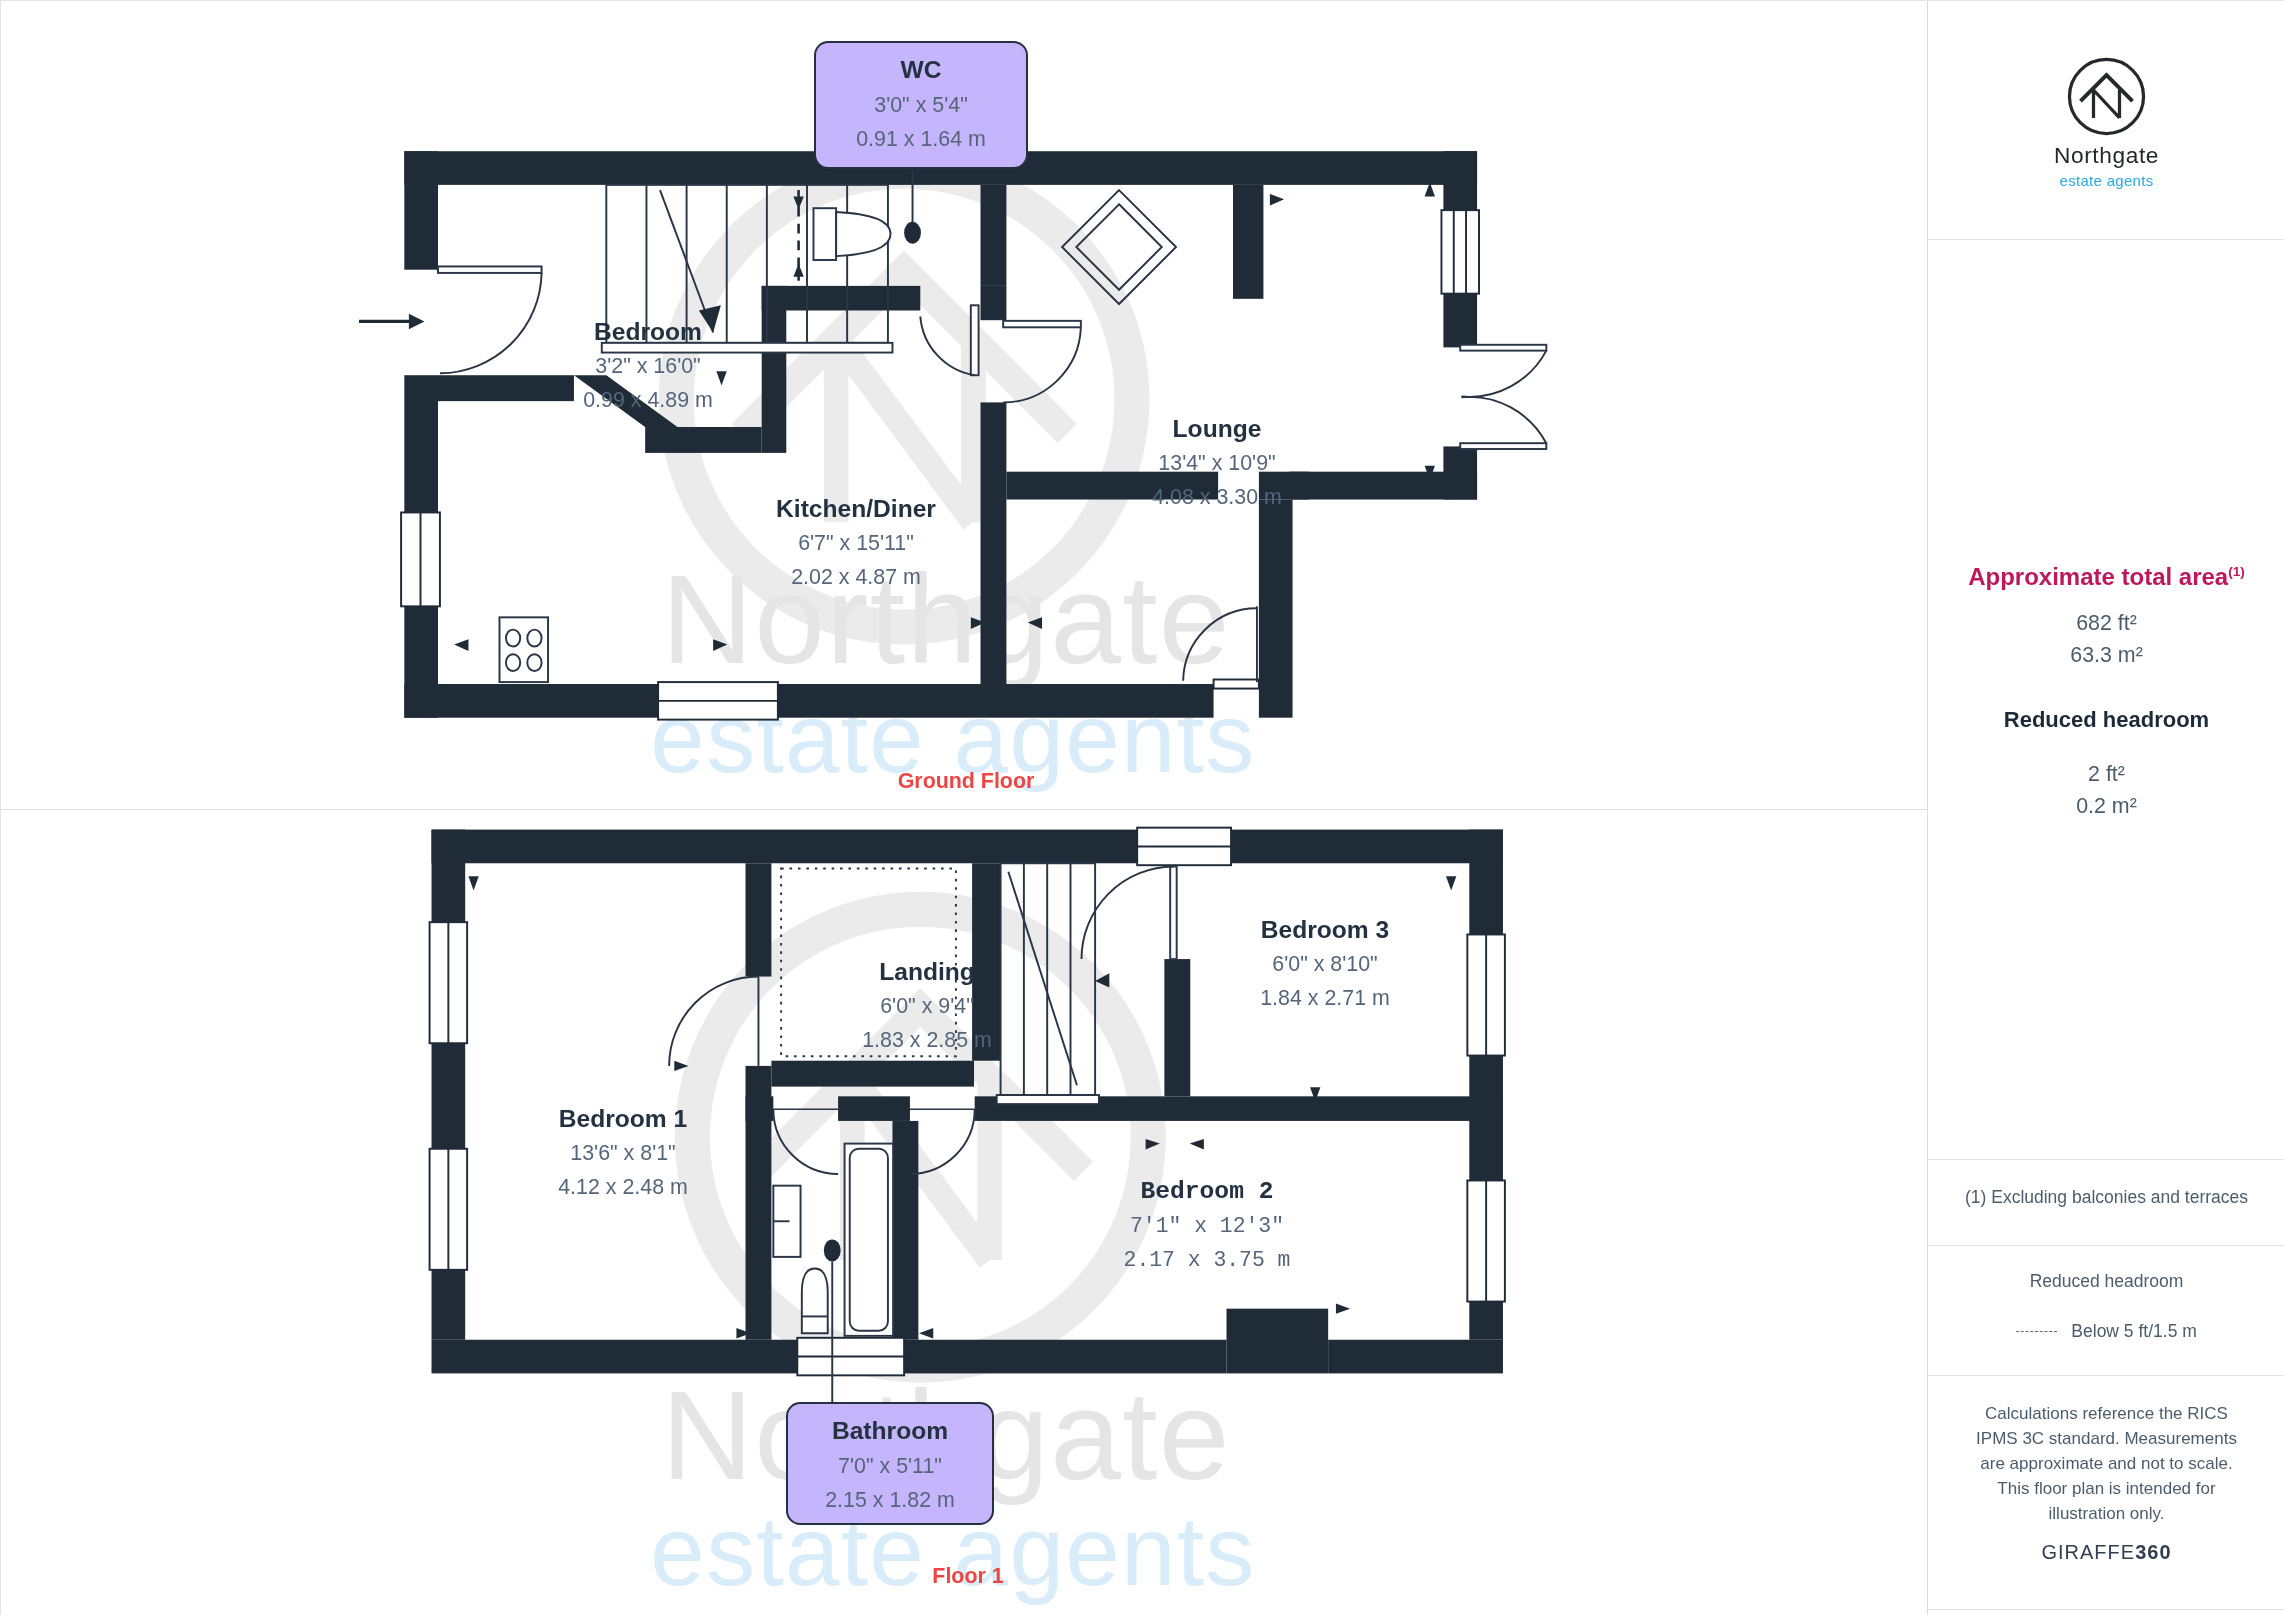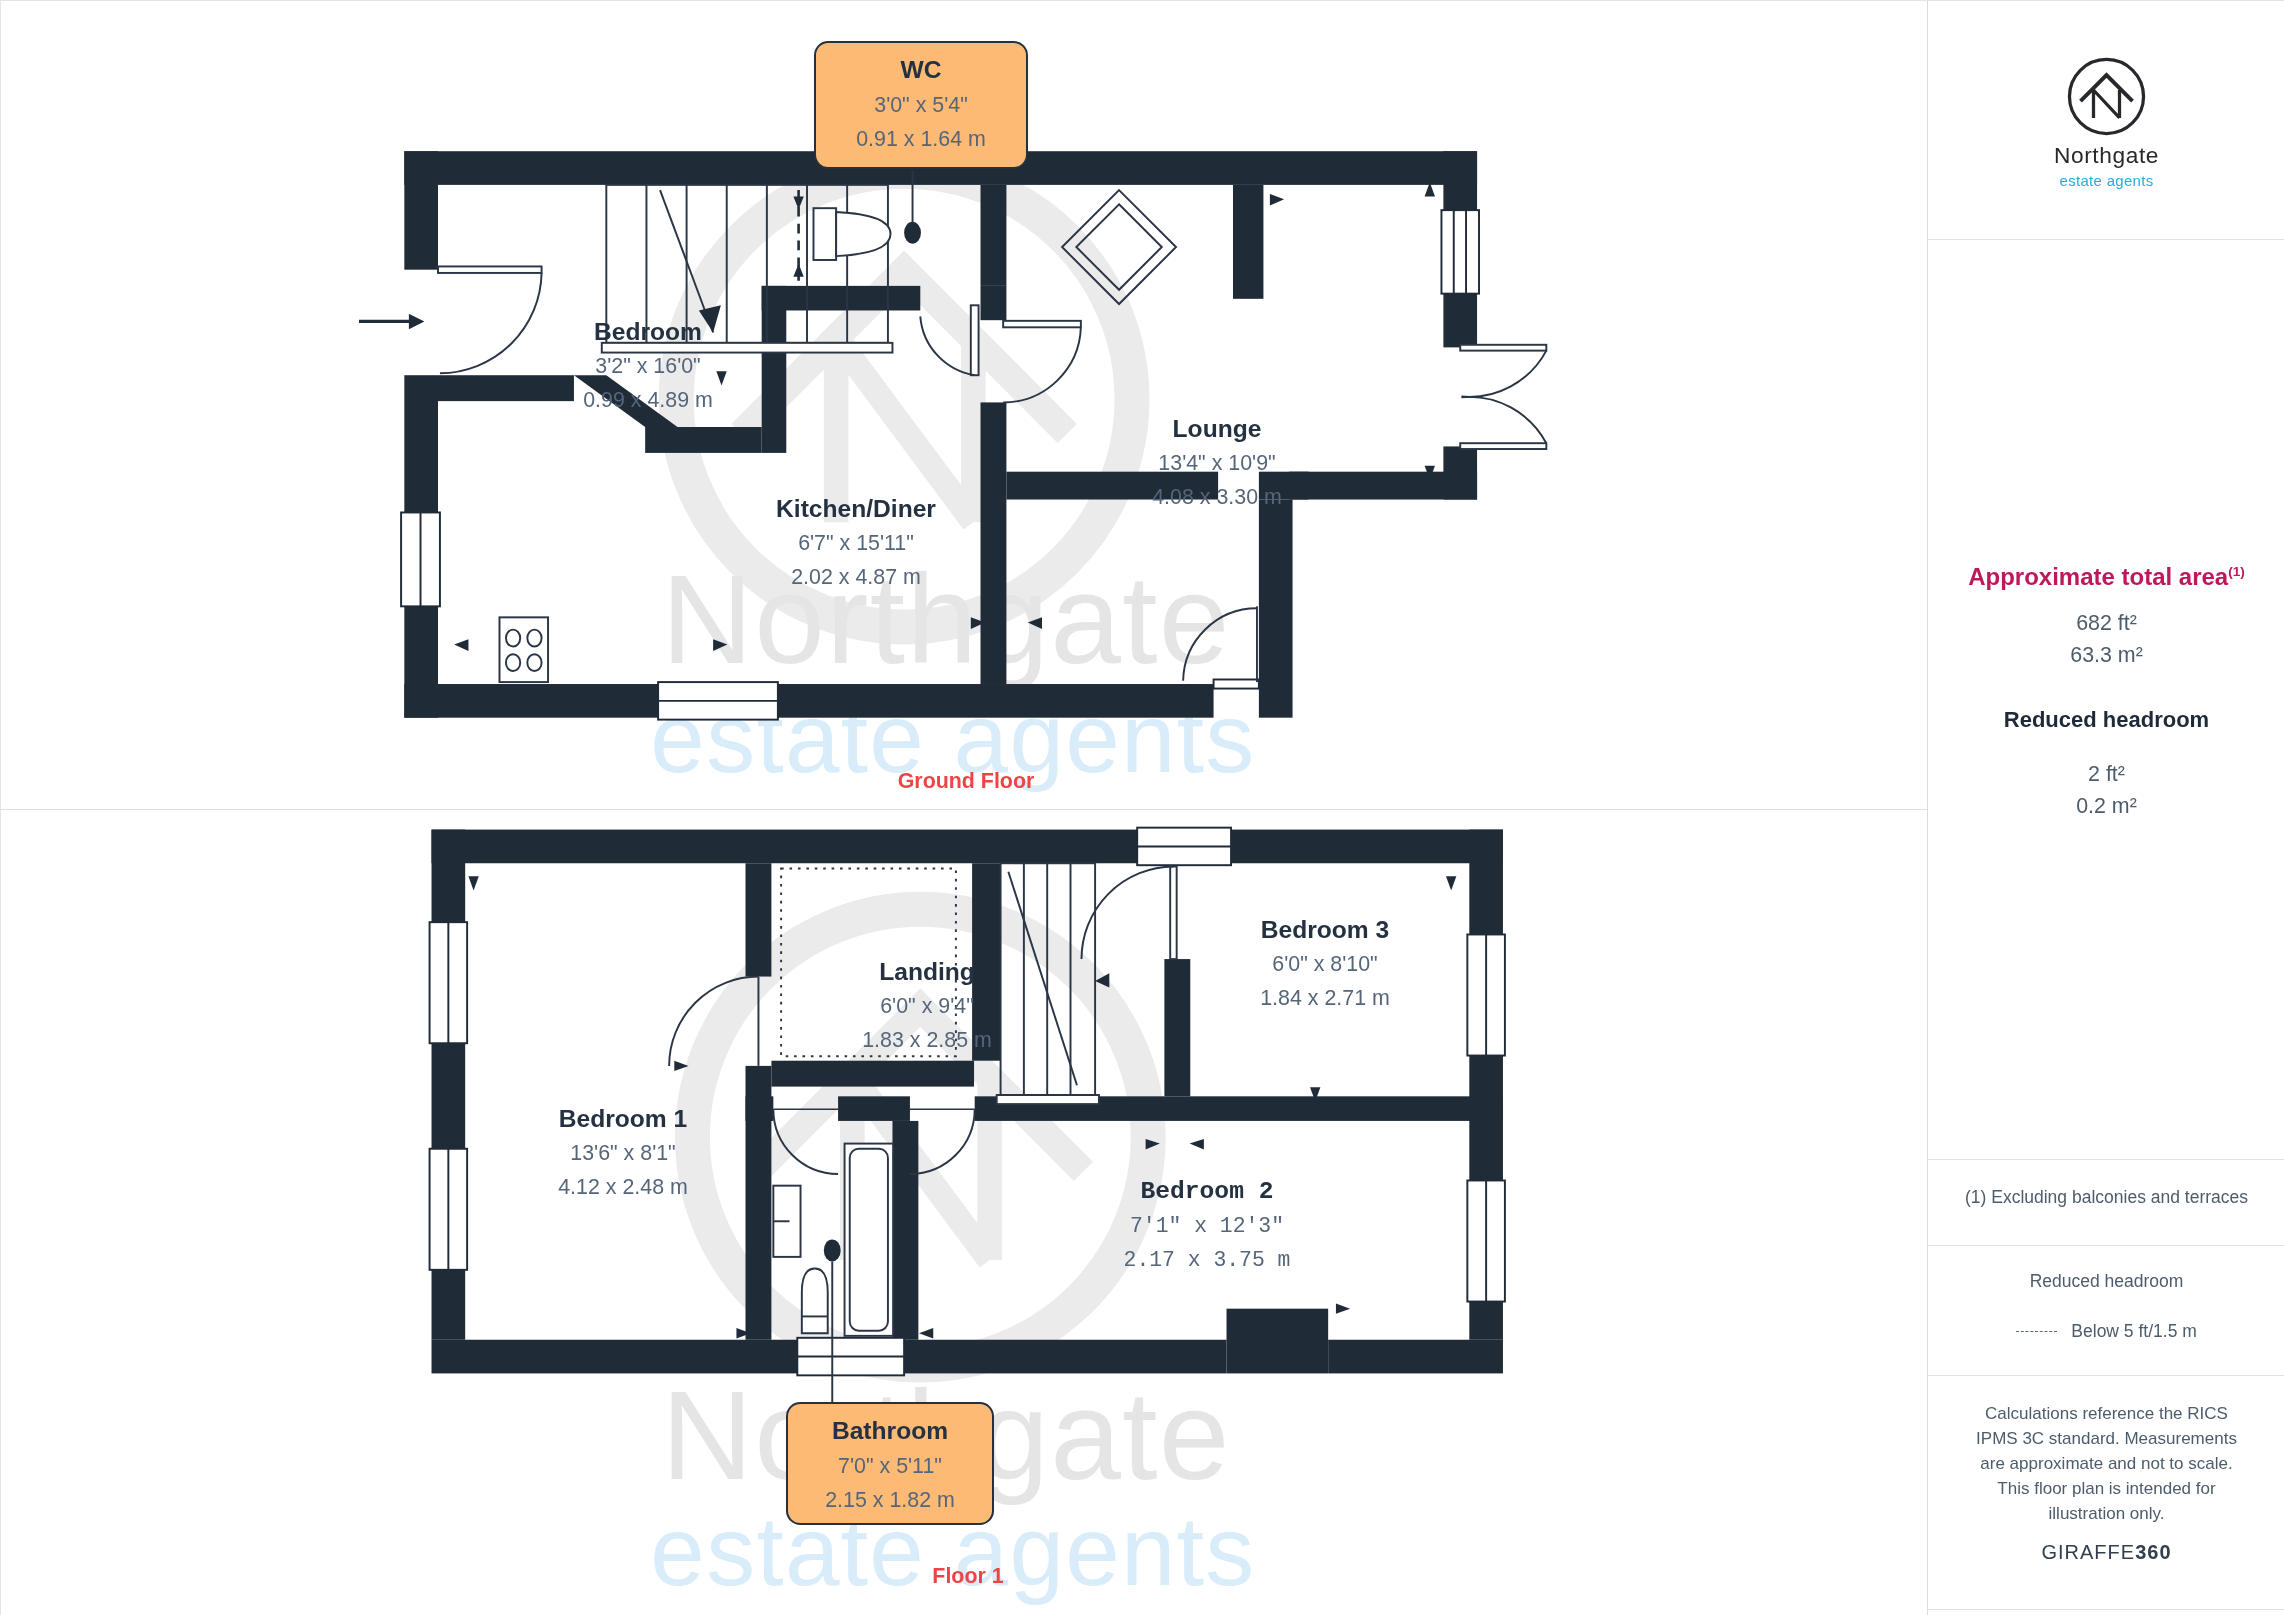--- a/index.html
+++ b/index.html
@@ -9,21 +9,21 @@
   .section{position:absolute;left:0;width:1926px;overflow:hidden;}
   #gf{top:0;height:808px;}
   #f1{top:809px;height:807px;}
   .hdiv{position:absolute;left:0;top:808px;width:1926px;height:1.3px;background:#e0e0e0;}
   svg{position:absolute;left:0;top:0;}
   .wm-name{position:absolute;transform:translateX(-50%);font-size:127px;font-weight:500;color:#e5e5e5;letter-spacing:1.3px;white-space:nowrap;}
   .wm-tag{position:absolute;transform:translateX(-50%);font-size:98px;font-weight:500;color:#d8ecf9;letter-spacing:1.3px;white-space:nowrap;}
   .room-label{position:absolute;transform:translateX(-50%);text-align:center;white-space:nowrap;}
   .room-label .rname{display:block;font-size:24.6px;font-weight:700;color:#243140;line-height:35px;}
   .room-label .rdim{display:block;font-size:21.4px;color:#55657a;line-height:34px;}
-  .callout{position:absolute;background:#fdba74;border:2.6px solid #243140;border-radius:14.2px;text-align:center;box-sizing:border-box;padding-top:9px;}
+  .callout{position:absolute;background:#c4b5fd;border:2.6px solid #243140;border-radius:14.2px;text-align:center;box-sizing:border-box;padding-top:9px;}
   .callout .rname{display:block;font-size:24.6px;font-weight:700;color:#243140;line-height:36px;}
   .callout .rdim{display:block;font-size:21.4px;color:#55657a;line-height:34px;}
   .caption{position:absolute;transform:translateX(-50%);font-size:21.4px;font-weight:700;color:#ef4444;white-space:nowrap;}
   .sidebar{position:absolute;left:1926px;top:0;width:358px;height:1616px;border-left:1.3px solid #dcdcdc;box-sizing:border-box;background:#fff;}
   .sb-div{position:absolute;left:0;width:100%;height:1.3px;background:#e2e2e2;}
   .logo-block{position:absolute;top:50px;left:0;width:100%;text-align:center;}
   .logo-name{font-size:22.7px;font-weight:500;color:#26282b;letter-spacing:0.6px;}
   .logo-tag{font-size:15px;color:#29abe2;margin-top:2.6px;letter-spacing:0.3px;}
   .area-block{position:absolute;top:562px;left:0;width:100%;text-align:center;color:#4d5c6b;}
   .area-title{font-size:24px;font-weight:700;color:#be185d;}

